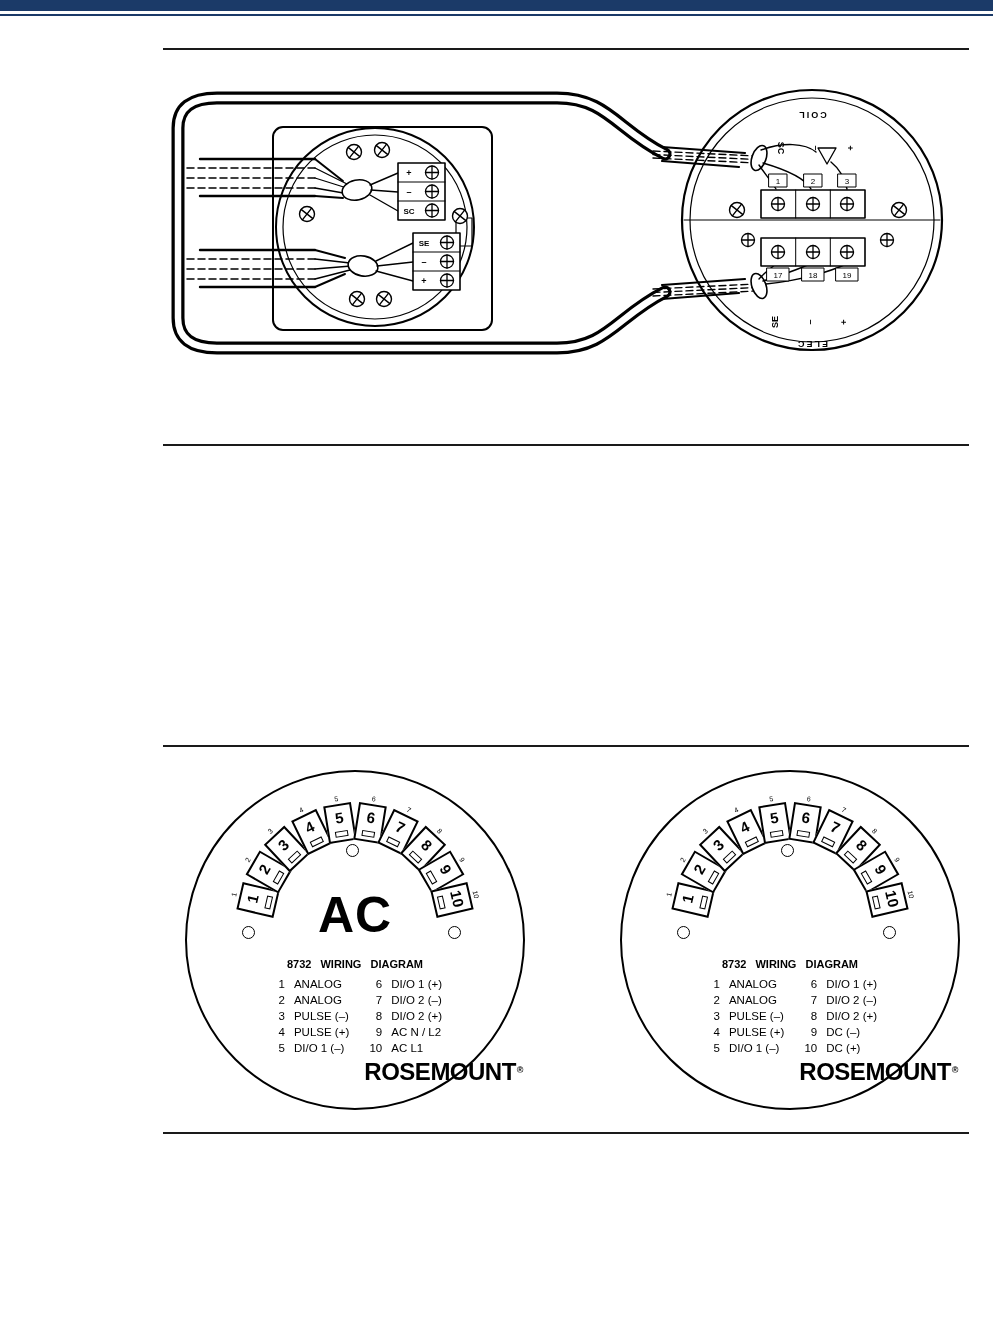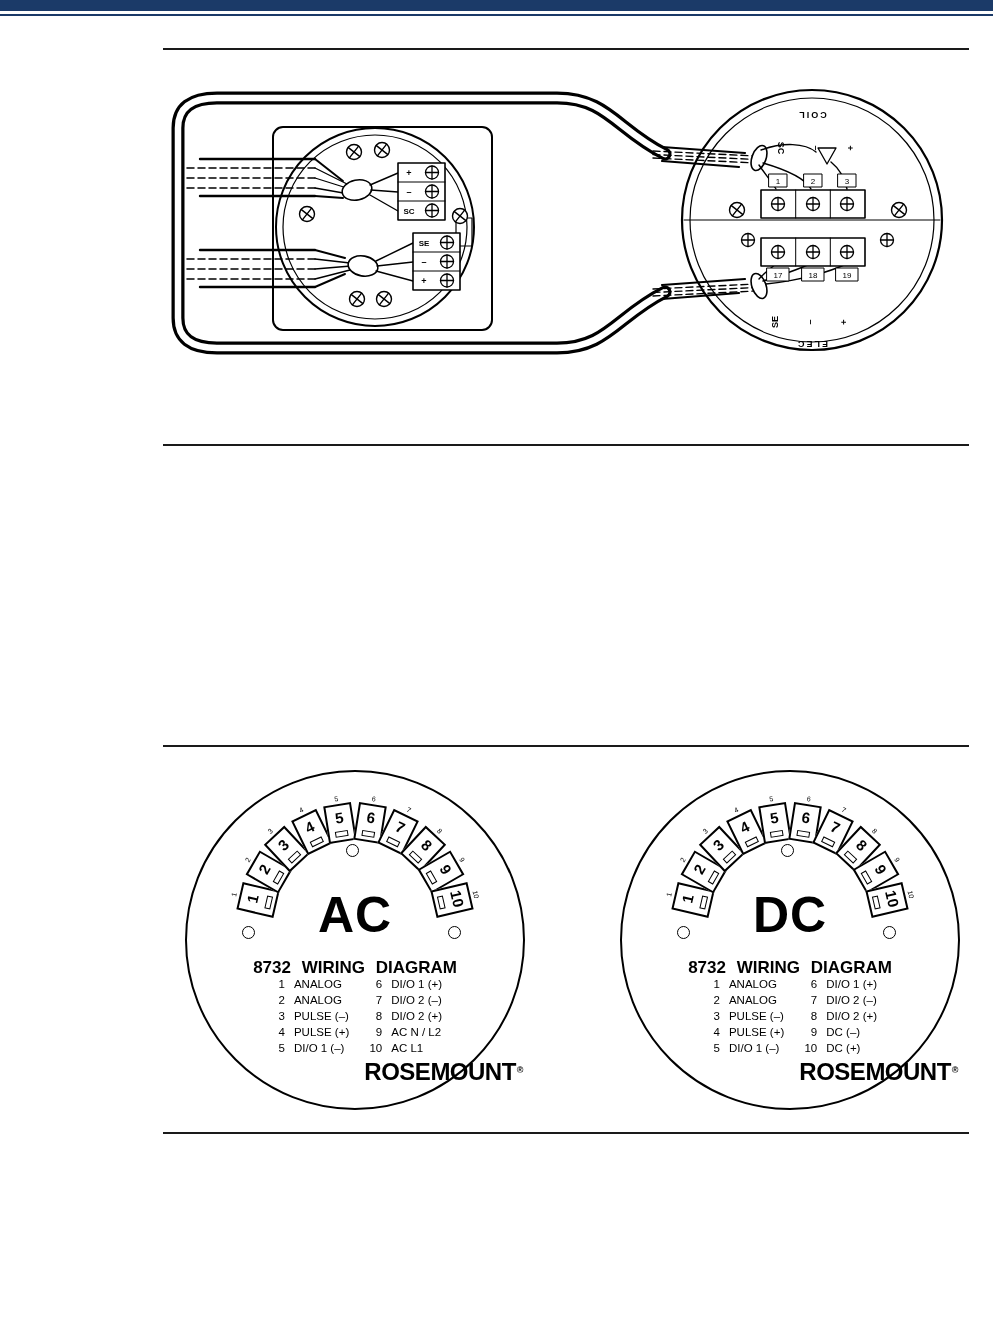--- a/index.html
+++ b/index.html
@@ -47,21 +47,21 @@
   .hole { position: absolute; width: 13px; height: 13px; border: 1.6px solid #000; border-radius: 50%; background: #fff; }
   .hole-top { left: 159px; top: 72px; }
   .hole-left { left: 55px; top: 154px; }
   .hole-right { left: 261px; top: 154px; }
   .label-title {
     position: absolute; top: 118px; left: 0; right: 0; text-align: center;
     font-size: 50px; font-weight: bold; letter-spacing: 1px; line-height: 1;
   }
   .label-subtitle {
     position: absolute; top: 186px; left: 0; right: 0; text-align: center;
-    font-size: 17px; font-weight: bold; word-spacing: 6px;
+    font-size: 11px; font-weight: bold; word-spacing: 6px;
   }
   .legend {
     position: absolute; top: 204px; left: 50%; transform: translateX(-50%);
     display: flex; gap: 16px; font-size: 11.5px; white-space: nowrap;
   }
   .lrow { display: flex; line-height: 16px; }
   .lnum { width: 17px; text-align: right; margin-right: 9px; }
   .brand {
     position: absolute; top: 286px; left: 0; right: 0; text-align: right;
     font-size: 24px; font-weight: bold; letter-spacing: -0.5px;
@@ -359,21 +359,20 @@
       <span class="tab-tiny">9</span>
       <span class="tab-num">9</span>
     </div>
   <div class="tab t10">
       <span class="tab-tiny">10</span>
       <span class="tab-num">10</span>
     </div>
   <div class="hole hole-top"></div>
   <div class="hole hole-left"></div>
   <div class="hole hole-right"></div>
-  <div class="label-title">DC</div>
   <div class="label-subtitle">8732 WIRING DIAGRAM</div>
   <div class="legend">
     <div class="lcol">
       <div class="lrow">
           <span class="lnum">1</span>
           <span class="ltxt">ANALOG</span>
         </div>
       <div class="lrow">
           <span class="lnum">2</span>
           <span class="ltxt">ANALOG</span>

